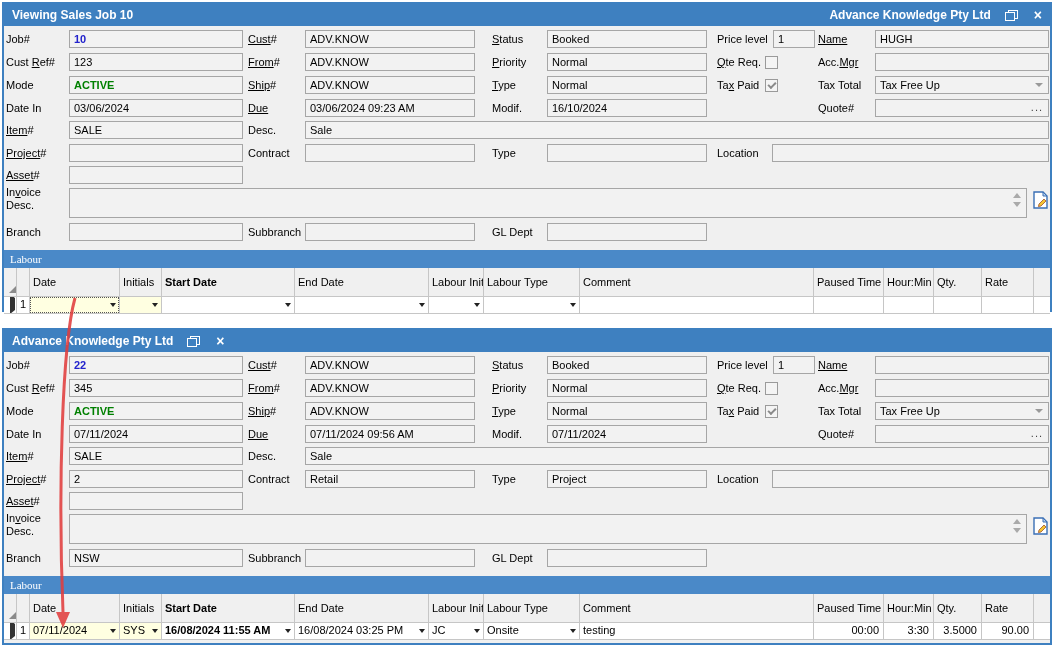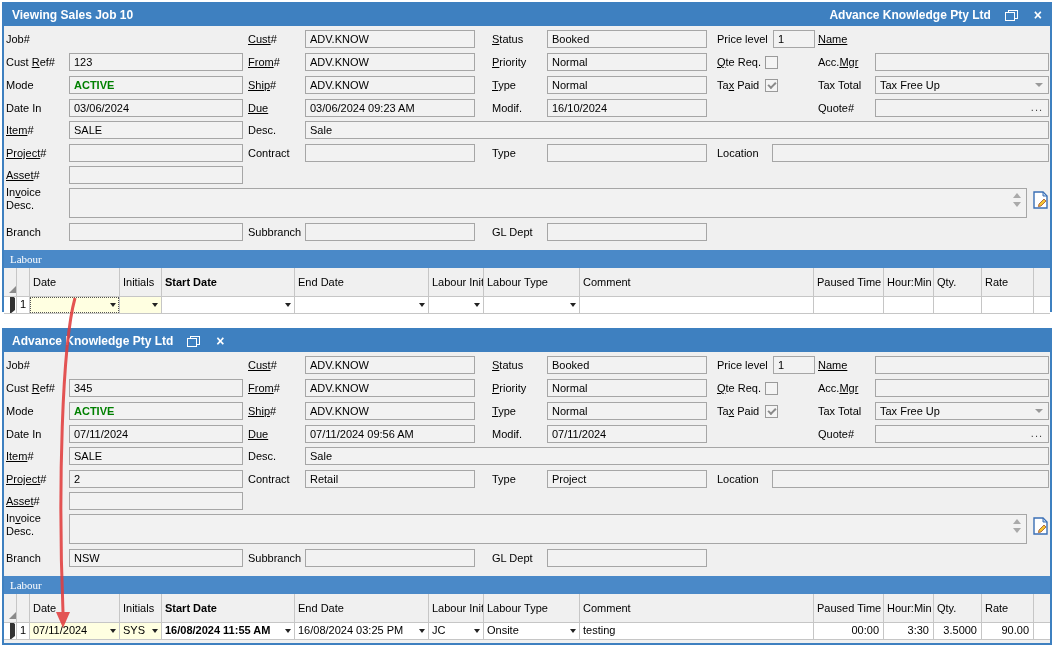--- a/index.html
+++ b/index.html
@@ -68,27 +68,29 @@
 
 <div class="win" id="win1">
   <div class="titlebar">
     <span class="t-left">Viewing Sales Job 10</span>
     <span class="company">Advance Knowledge Pty Ltd</span>
     <span class="btn-restore"></span>
     <span class="btn-close">×</span>
   </div>
 
   <div class="lbl lab1" style="top:26px"><span>Job#</span><span class="u"></span><span></span></div>
+  <div class="fld f1 val-job" style="top:26px">10</div>
   <div class="lbl lab2" style="top:26px"><span></span><span class="u">Cust</span><span>#</span></div>
   <div class="fld f2" style="top:26px">ADV.KNOW</div>
   <div class="lbl lab3" style="top:26px"><span></span><span class="u">S</span><span>tatus</span></div>
   <div class="fld f3" style="top:26px">Booked</div>
   <div class="lbl lab4" style="top:26px"><span>Price level</span></div>
   <div class="fld fprice" style="top:26px">1</div>
   <div class="lbl lab5" style="top:26px"><span></span><span class="u">Name</span><span></span></div>
+  <div class="fld f5" style="top:26px">HUGH</div>
 
   <div class="lbl lab1" style="top:49px"><span>Cust </span><span class="u">R</span><span>ef#</span></div>
   <div class="fld f1" style="top:49px">123</div>
   <div class="lbl lab2" style="top:49px"><span></span><span class="u">From</span><span>#</span></div>
   <div class="fld f2" style="top:49px">ADV.KNOW</div>
   <div class="lbl lab3" style="top:49px"><span></span><span class="u">P</span><span>riority</span></div>
   <div class="fld f3" style="top:49px">Normal</div>
   <div class="lbl lab4" style="top:49px"><span></span><span class="u">Q</span><span>te Req.</span></div>
   <div class="chkbox" style="top:52px"></div>
   <div class="lbl lab5" style="top:49px"><span>Acc.</span><span class="u">Mgr</span><span></span></div>
@@ -191,20 +193,21 @@
 </div>
 
 <div class="win" id="win2">
   <div class="titlebar">
     <span class="company">Advance Knowledge Pty Ltd</span>
     <span class="btn-restore"></span>
     <span class="btn-close">×</span>
   </div>
 
   <div class="lbl lab1" style="top:26px"><span>Job#</span><span class="u"></span><span></span></div>
+  <div class="fld f1 val-job" style="top:26px">22</div>
   <div class="lbl lab2" style="top:26px"><span></span><span class="u">Cust</span><span>#</span></div>
   <div class="fld f2" style="top:26px">ADV.KNOW</div>
   <div class="lbl lab3" style="top:26px"><span></span><span class="u">S</span><span>tatus</span></div>
   <div class="fld f3" style="top:26px">Booked</div>
   <div class="lbl lab4" style="top:26px"><span>Price level</span></div>
   <div class="fld fprice" style="top:26px">1</div>
   <div class="lbl lab5" style="top:26px"><span></span><span class="u">Name</span><span></span></div>
   <div class="fld f5" style="top:26px"></div>
 
   <div class="lbl lab1" style="top:49px"><span>Cust </span><span class="u">R</span><span>ef#</span></div>

